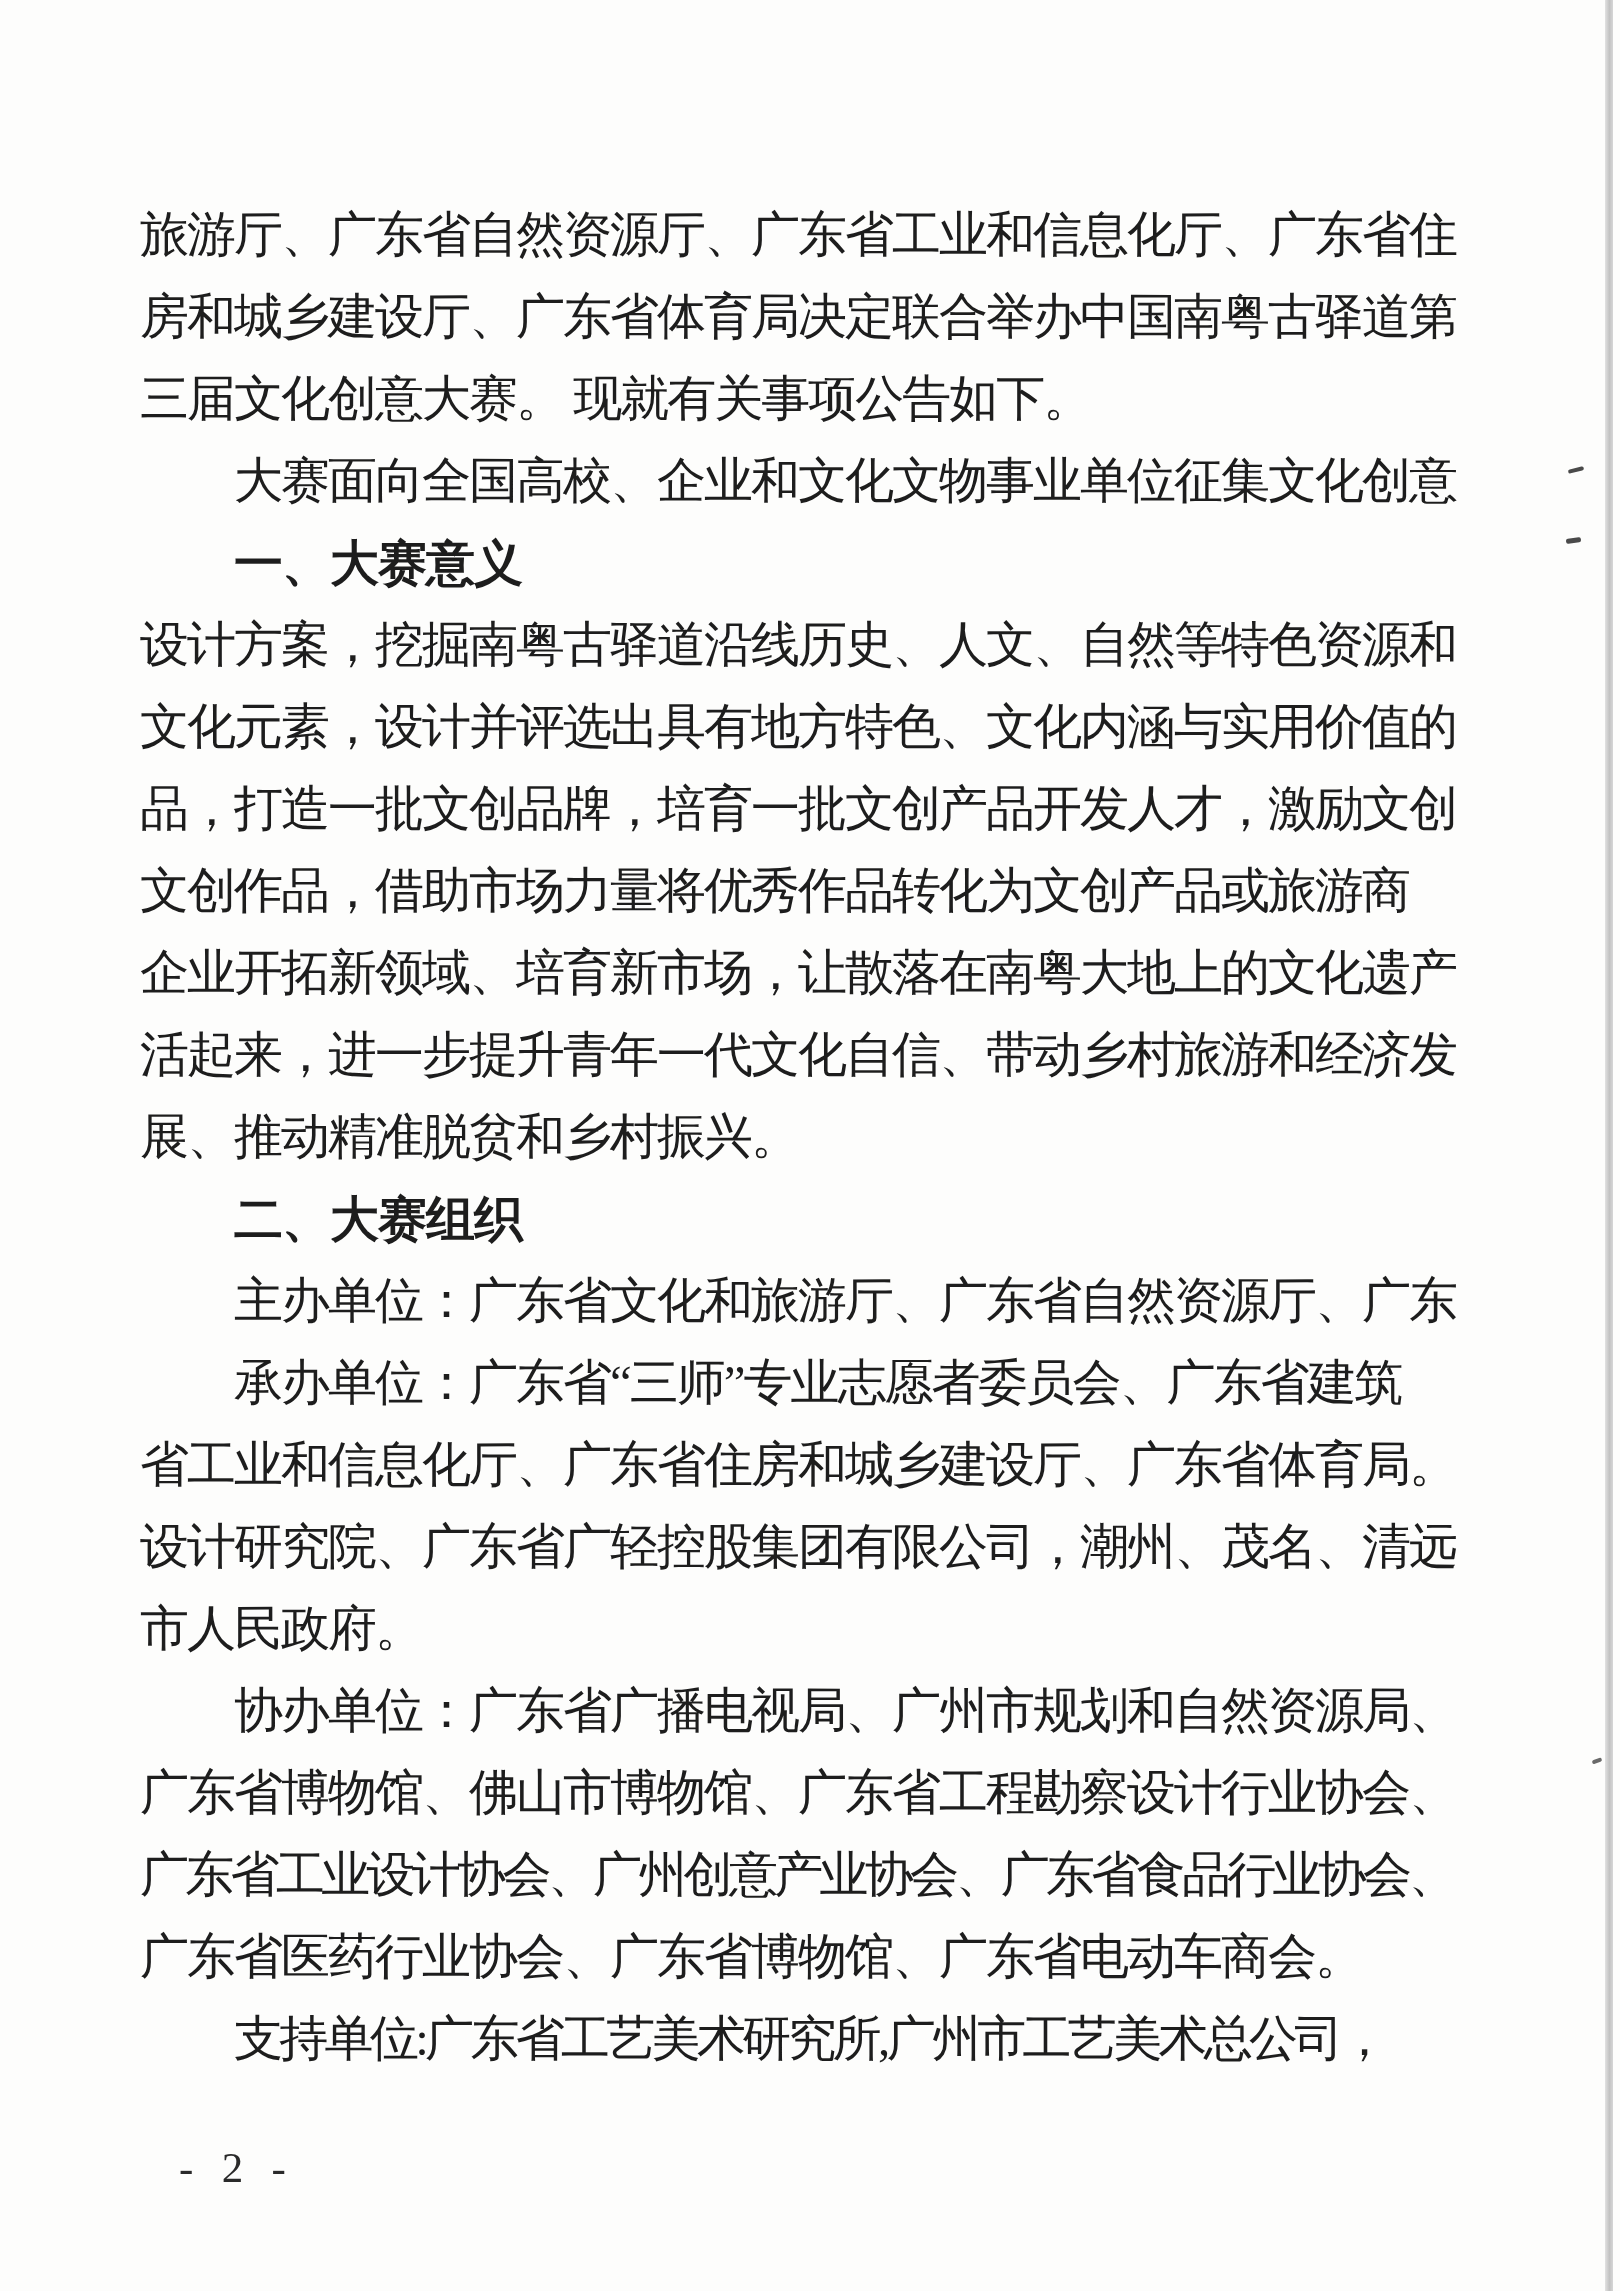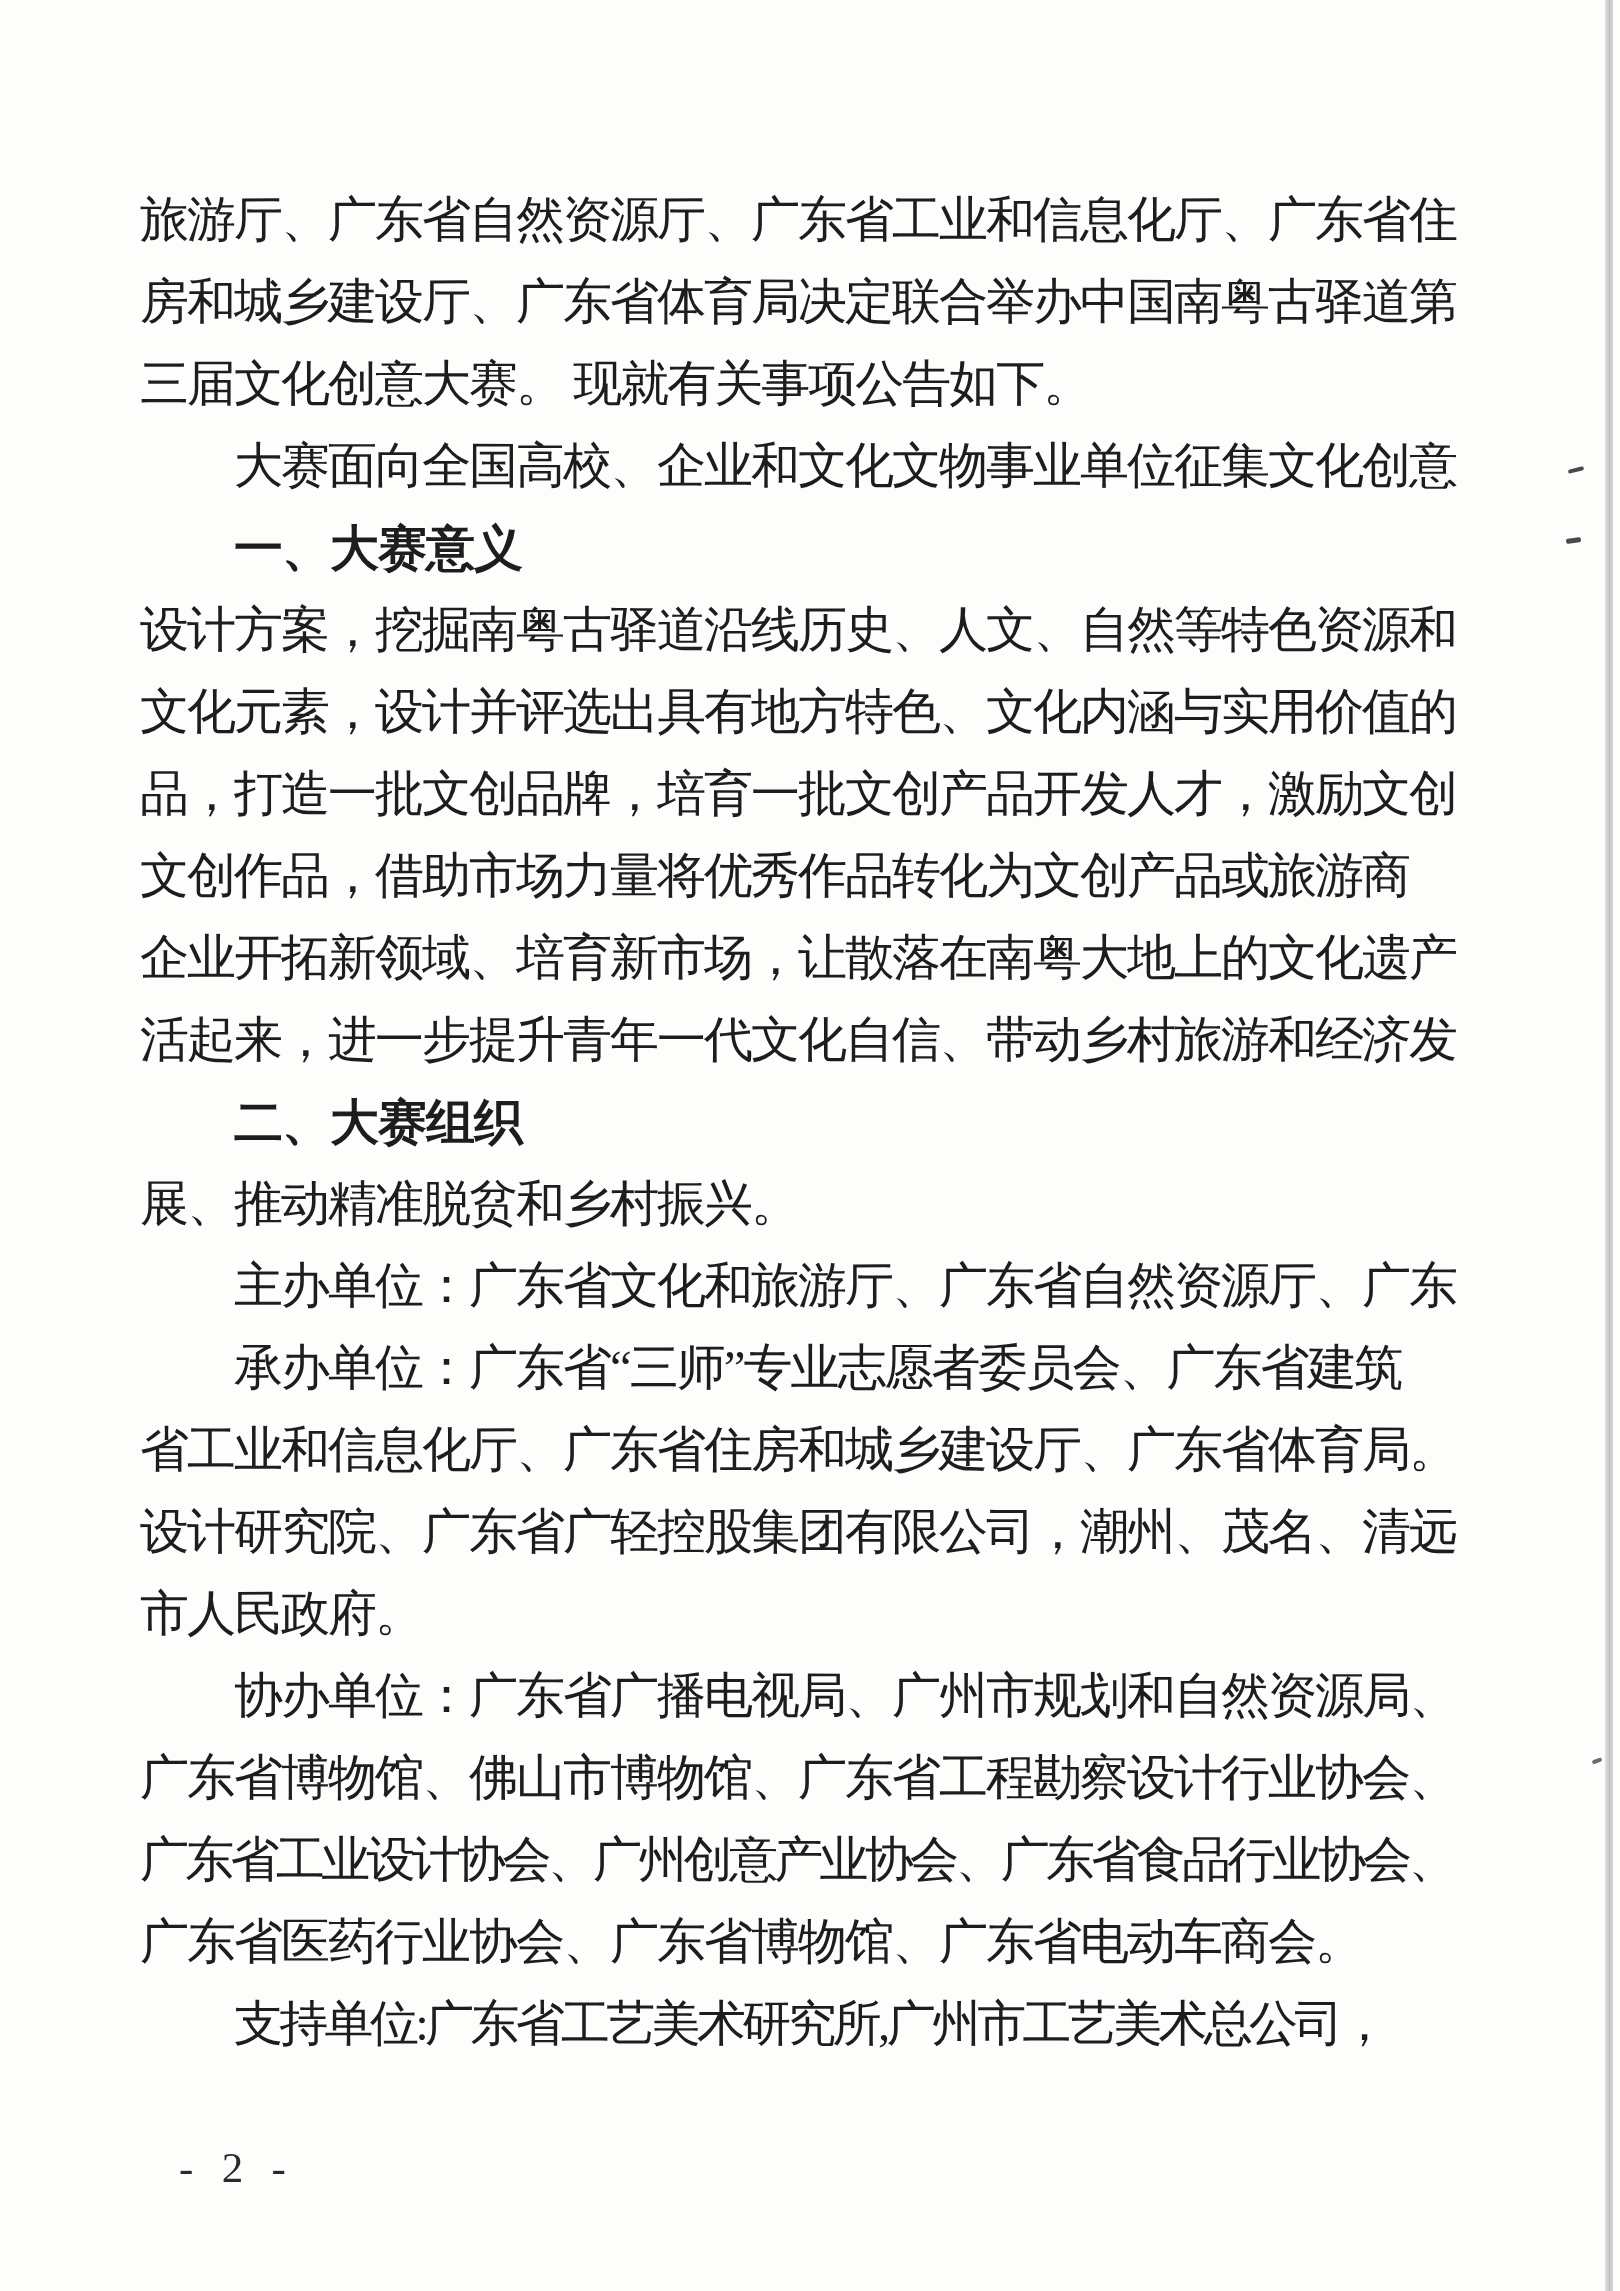--- a/index.html
+++ b/index.html
@@ -12,21 +12,21 @@
     position:relative;
     width:1620px;
     height:2292px;
     background:#fdfdfc;
     overflow:hidden;
     color:#1d1d1d;
   }
   .text-block{
     position:absolute;
     left:140px;
-    top:179px;
+    top:194px;
     width:1333px;
     font-size:49px;
     letter-spacing:-2px;
   }
   .line{
     height:82px;
     line-height:82px;
     white-space:nowrap;
   }
   .indent{
@@ -89,22 +89,22 @@
       <div class="line">房和城乡建设厅、广东省体育局决定联合举办中国南粤古驿道第</div>
       <div class="line">三届文化创意大赛。 现就有关事项公告如下。</div>
       <div class="line indent">大赛面向全国高校、企业和文化文物事业单位征集文化创意</div>
       <div class="line indent heading">一、大赛意义</div>
       <div class="line">设计方案，挖掘南粤古驿道沿线历史、人文、自然等特色资源和</div>
       <div class="line">文化元素，设计并评选出具有地方特色、文化内涵与实用价值的</div>
       <div class="line">品，打造一批文创品牌，培育一批文创产品开发人才，激励文创</div>
       <div class="line">文创作品，借助市场力量将优秀作品转化为文创产品或旅游商</div>
       <div class="line">企业开拓新领域、培育新市场，让散落在南粤大地上的文化遗产</div>
       <div class="line">活起来，进一步提升青年一代文化自信、带动乡村旅游和经济发</div>
+      <div class="line">展、推动精准脱贫和乡村振兴。</div>
       <div class="line indent heading">二、大赛组织</div>
-      <div class="line">展、推动精准脱贫和乡村振兴。</div>
       <div class="line indent">主办单位：广东省文化和旅游厅、广东省自然资源厅、广东</div>
       <div class="line indent">承办单位：广东省“三师”专业志愿者委员会、广东省建筑</div>
       <div class="line">省工业和信息化厅、广东省住房和城乡建设厅、广东省体育局。</div>
       <div class="line">设计研究院、广东省广轻控股集团有限公司，潮州、茂名、清远</div>
       <div class="line">市人民政府。</div>
       <div class="line indent">协办单位：广东省广播电视局、广州市规划和自然资源局、</div>
       <div class="line">广东省博物馆、佛山市博物馆、广东省工程勘察设计行业协会、</div>
       <div class="line tight">广东省工业设计协会、广州创意产业协会、广东省食品行业协会、</div>
       <div class="line">广东省医药行业协会、广东省博物馆、广东省电动车商会。</div>
       <div class="line indent tight">支持单位:广东省工艺美术研究所,广州市工艺美术总公司，</div>

